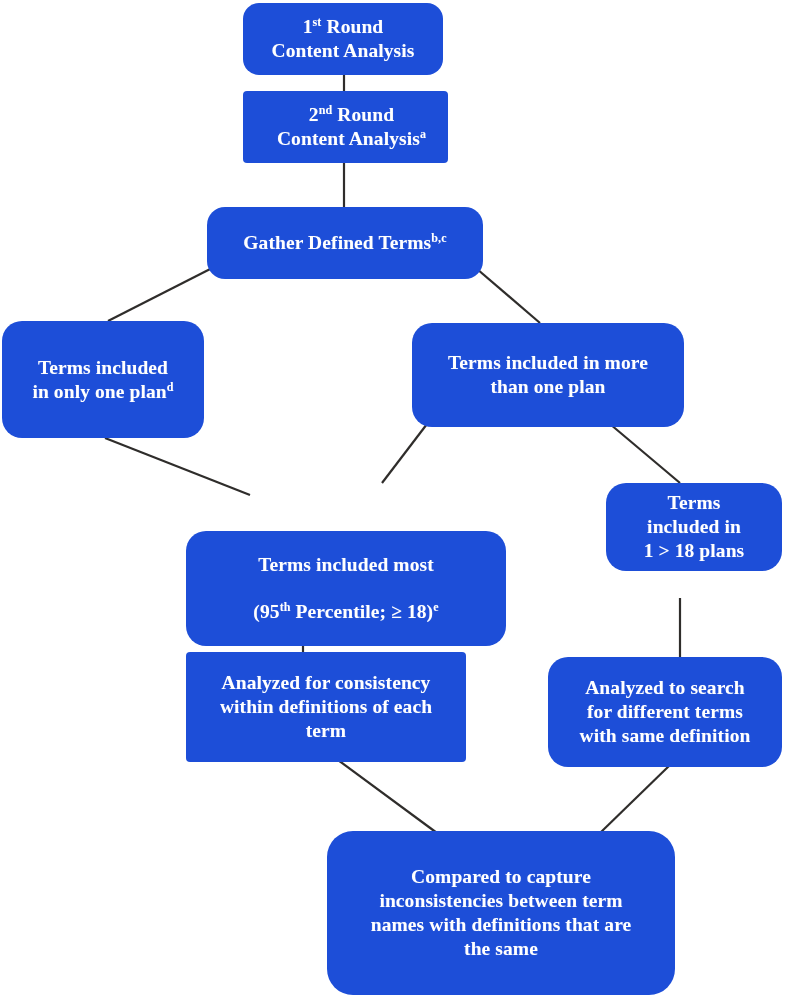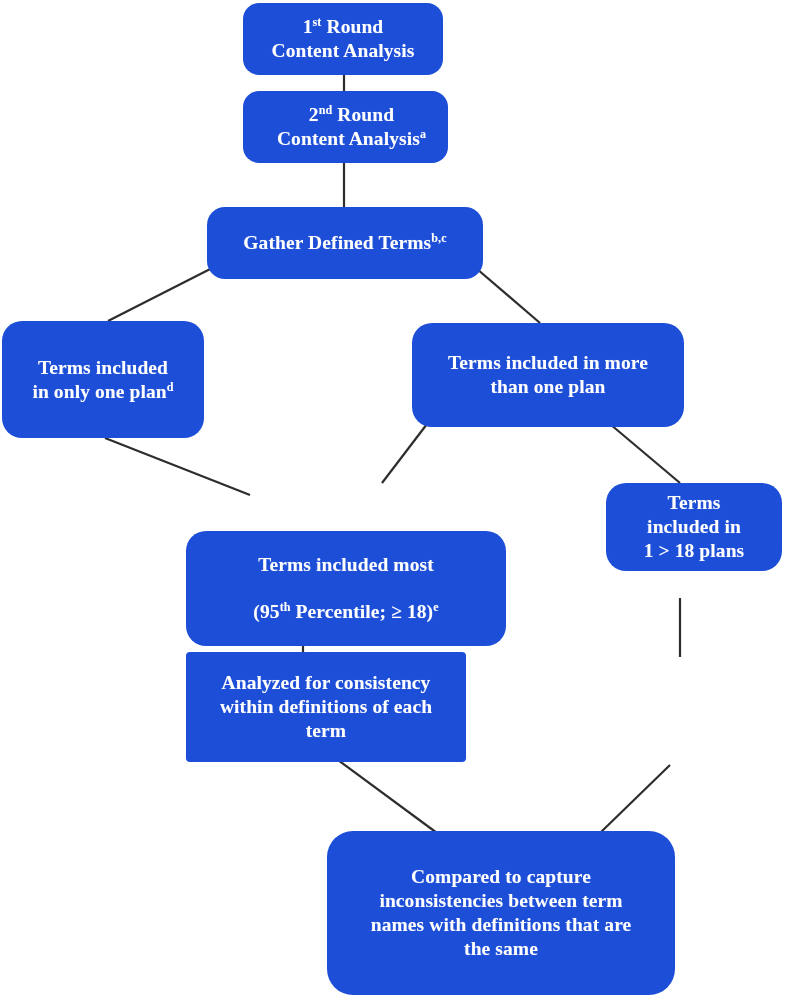--- a/index.html
+++ b/index.html
@@ -44,21 +44,21 @@
     padding: 0 10px;
     white-space: pre-line;
   }
   sup {
     font-size: 0.62em;
     line-height: 0;
     vertical-align: super;
     font-weight: 700;
   }
   .n1  { left: 243px; top: 3px;   width: 200px; height: 72px;  font-size: 19.5px; border-radius: 16px; }
-  .n2  { left: 243px; top: 91px;  width: 205px; height: 72px;  font-size: 19.5px; border-radius: 16px; padding-left: 12px; }
+  .n2  { left: 243px; top: 91px;  width: 205px; height: 72px;  font-size: 19.5px; border-radius: 4px; padding-left: 12px; }
   .n3  { left: 207px; top: 207px; width: 276px; height: 72px;  font-size: 19.5px; border-radius: 18px; }
   .n4  { left: 2px;   top: 321px; width: 202px; height: 117px; font-size: 19.5px; border-radius: 20px; }
   .n5  { left: 412px; top: 323px; width: 272px; height: 104px; font-size: 19.5px; border-radius: 20px; }
   .n6  { left: 186px; top: 483px; width: 320px; height: 115px; font-size: 19.5px; border-radius: 20px; margin-top: 48px; }
   .n7  { left: 606px; top: 483px; width: 176px; height: 88px; font-size: 19.5px; border-radius: 20px; }
   .n8  { left: 186px; top: 652px; width: 280px; height: 110px; font-size: 19.5px; border-radius: 4px; }
   .n9  { left: 548px; top: 657px; width: 234px; height: 110px; font-size: 19.5px; border-radius: 20px; }
   .n10 { left: 327px; top: 831px; width: 348px; height: 164px; font-size: 19.5px; border-radius: 26px; }
 </style>
 </head>
@@ -107,18 +107,21 @@
   </div>
 
   <div class="node n7">
     <span class="txt"><span>Terms</span><br><span>included in</span><br><span>1 &gt; 18 plans</span></span>
   </div>
 
   <div class="node n8">
     <span class="txt"><span>Analyzed for consistency</span><br><span>within definitions of each</span><br><span>term</span></span>
   </div>
 
+  <div class="node n9">
+    <span class="txt"><span>Analyzed to search</span><br><span>for different terms</span><br><span>with same definition</span></span>
+  </div>
 
   <div class="node n10">
     <span class="txt"><span>Compared to capture</span><br><span>inconsistencies between term</span><br><span>names with definitions that are</span><br><span>the same</span></span>
   </div>
 
 </div>
 
 </body></html>

